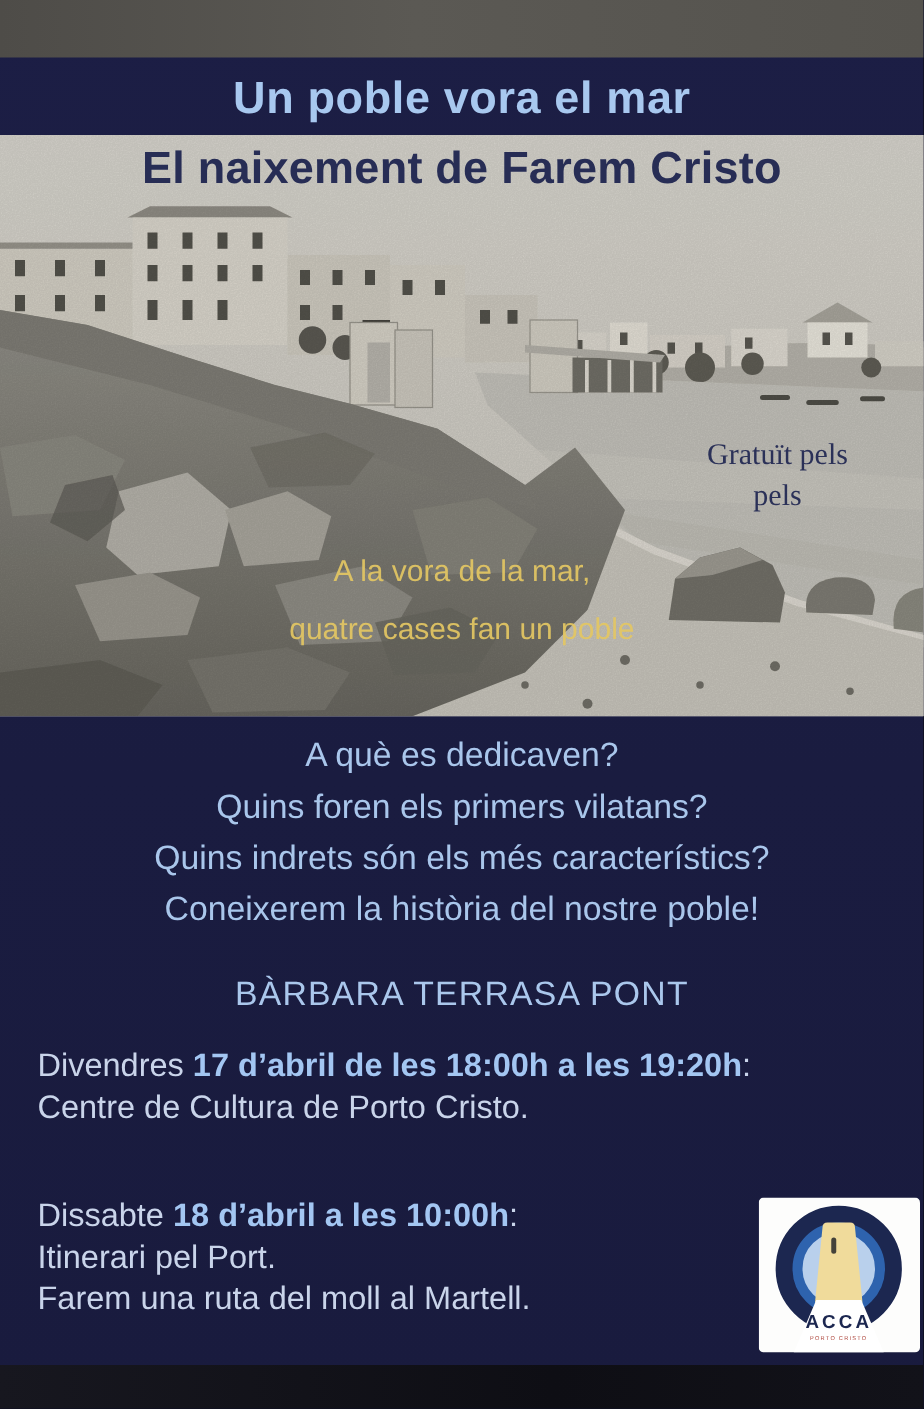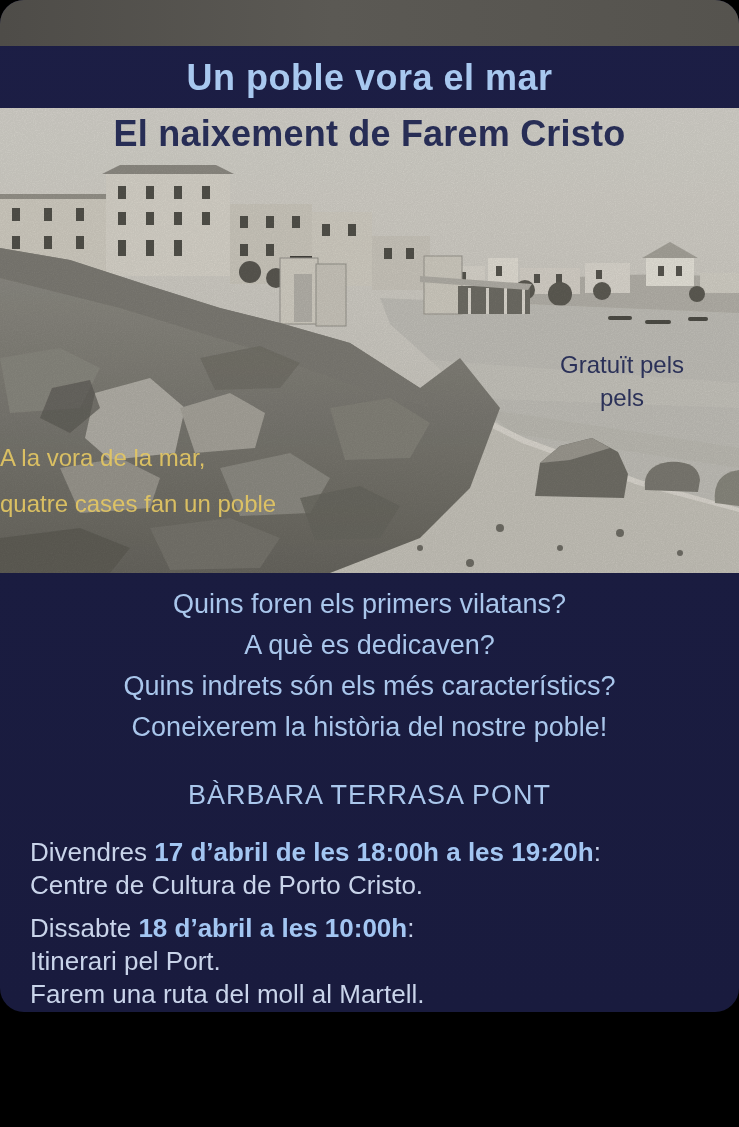--- a/index.html
+++ b/index.html
@@ -1,59 +1,58 @@
 <!DOCTYPE html>
 <html><head>
 <meta charset="utf-8">
 <style>
   html,body{margin:0;padding:0;background:#000;}
   .poster{
-    position:relative;width:739px;height:1012px;overflow:hidden;
+    position:relative;width:739px;height:1127px;overflow:hidden;
     background:linear-gradient(180deg,#1c1e45 0%,#1a1c40 55%,#191b3e 100%);
     font-family:"Liberation Sans", sans-serif;
-    border-radius:24px;
   }
   .letterbox{position:absolute;left:0;width:739px;}
   .letterbox.top{top:0;height:46px;background:linear-gradient(90deg,#4e4c48,#5b5954 45%,#55534e);}
   .letterbox.bottom{top:1092px;height:35px;background:linear-gradient(90deg,#17171f,#0e0e14 60%,#121219);}
   .title{
     position:absolute;top:57px;left:0;width:739px;margin:0;text-align:center;
     font-size:36px;font-weight:bold;color:#a8c8ef;letter-spacing:.5px;
   }
   .photo{position:absolute;top:108px;left:0;width:739px;height:465px;background:#d6d4ce;}
   .photo svg{position:absolute;top:0;left:0;width:100%;height:100%;}
   .subtitle{
     position:absolute;top:5px;left:0;width:739px;text-align:center;
     font-size:36px;font-weight:bold;color:#272d55;letter-spacing:.2px;
   }
   .free-note{
     position:absolute;top:240px;right:22px;width:190px;text-align:center;
-    font-size:24px;color:#2b3158;line-height:33px;font-weight:500;
+    font-size:24px;color:#2b3158;line-height:33px;font-weight:500;font-family:Liberation Serif, serif;
   }
   .verse{
-    position:absolute;top:336px;left:0;width:739px;
+    position:absolute;top:336px;left:0;width:739px;text-align:center;
     color:#e4c763;font-size:24px;opacity:.92;
   }
   .verse .v1{margin-bottom:18px;}
   .verse .v2{margin-bottom:15px;}
   .questions{
     position:absolute;top:584px;left:0;width:739px;text-align:center;
     color:#a9c6eb;font-size:27px;line-height:41px;
   }
   .speaker{
     position:absolute;top:780px;left:0;width:739px;text-align:center;
     color:#aac7ec;font-size:27px;letter-spacing:1px;
   }
   .session{
     position:absolute;left:30px;width:600px;
     color:#c9d4ea;font-size:26px;line-height:33px;
   }
   .session b{color:#a3c6f2;font-weight:bold;}
   .session.s1{top:836px;}
-  .session.s2{top:912px;}
+  .session.s2{top:956px;}
   .logo{position:absolute;left:607px;top:958px;width:129px;height:124px;}
   .logo svg{display:block;width:129px;height:124px;}
 </style>
 </head>
 <body>
 
 <div class="poster">
 
   <div class="letterbox top"></div>
 
@@ -218,35 +217,47 @@
       <div>pels</div>
     </div>
 
     <div class="verse">
       <div class="v1">A la vora de la mar,</div>
       <div class="v2">quatre cases fan un poble</div>
     </div>
   </div>
 
   <div class="questions">
+    <div>A què es dedicaven?</div>
     <div>Quins foren els primers vilatans?</div>
-    <div>A què es dedicaven?</div>
     <div>Quins indrets són els més característics?</div>
     <div>Coneixerem la història del nostre poble!</div>
   </div>
 
   <div class="speaker">BÀRBARA TERRASA PONT</div>
 
   <div class="session s1">
     <div><span>Divendres </span><b>17 d’abril de les 18:00h a les 19:20h</b><span>:</span></div>
     <div>Centre de Cultura de Porto Cristo.</div>
   </div>
 
   <div class="session s2">
     <div><span>Dissabte </span><b>18 d’abril a les 10:00h</b><span>:</span></div>
     <div>Itinerari pel Port.</div>
     <div>Farem una ruta del moll al Martell.</div>
   </div>
 
+  <div class="logo">
+    <svg viewBox="0 0 129 124">
+      <rect x="0" y="0" width="129" height="124" rx="4" fill="#fdfdfc"></rect>
+      <circle cx="64" cy="57" r="43" fill="none" stroke="#1c2750" stroke-width="15"></circle>
+      <circle cx="64" cy="57" r="33" fill="#b9d0ec" stroke="#2e63ae" stroke-width="8"></circle>
+      <path d="M55,20 L73,20 Q77,20 77,24 L83,84 L45,84 L51,24 Q51,20 55,20 Z" fill="#f0db9b"></path>
+      <rect x="58" y="32" width="4" height="13" rx="2" fill="#44423a"></rect>
+      <polygon points="46,82 82,82 100,124 28,124" fill="#ffffff"></polygon>
+      <text x="64" y="104" text-anchor="middle" font-family="Liberation Sans, sans-serif" font-size="15" font-weight="bold" letter-spacing="2.5" fill="#1c2750">ACCA</text>
+      <text x="64" y="114" text-anchor="middle" font-family="Liberation Sans, sans-serif" font-size="4.5" letter-spacing="1" fill="#b04a40">PORTO CRISTO</text>
+    </svg>
+  </div>
 
   <div class="letterbox bottom"></div>
 
 </div>
 
 </body></html>

